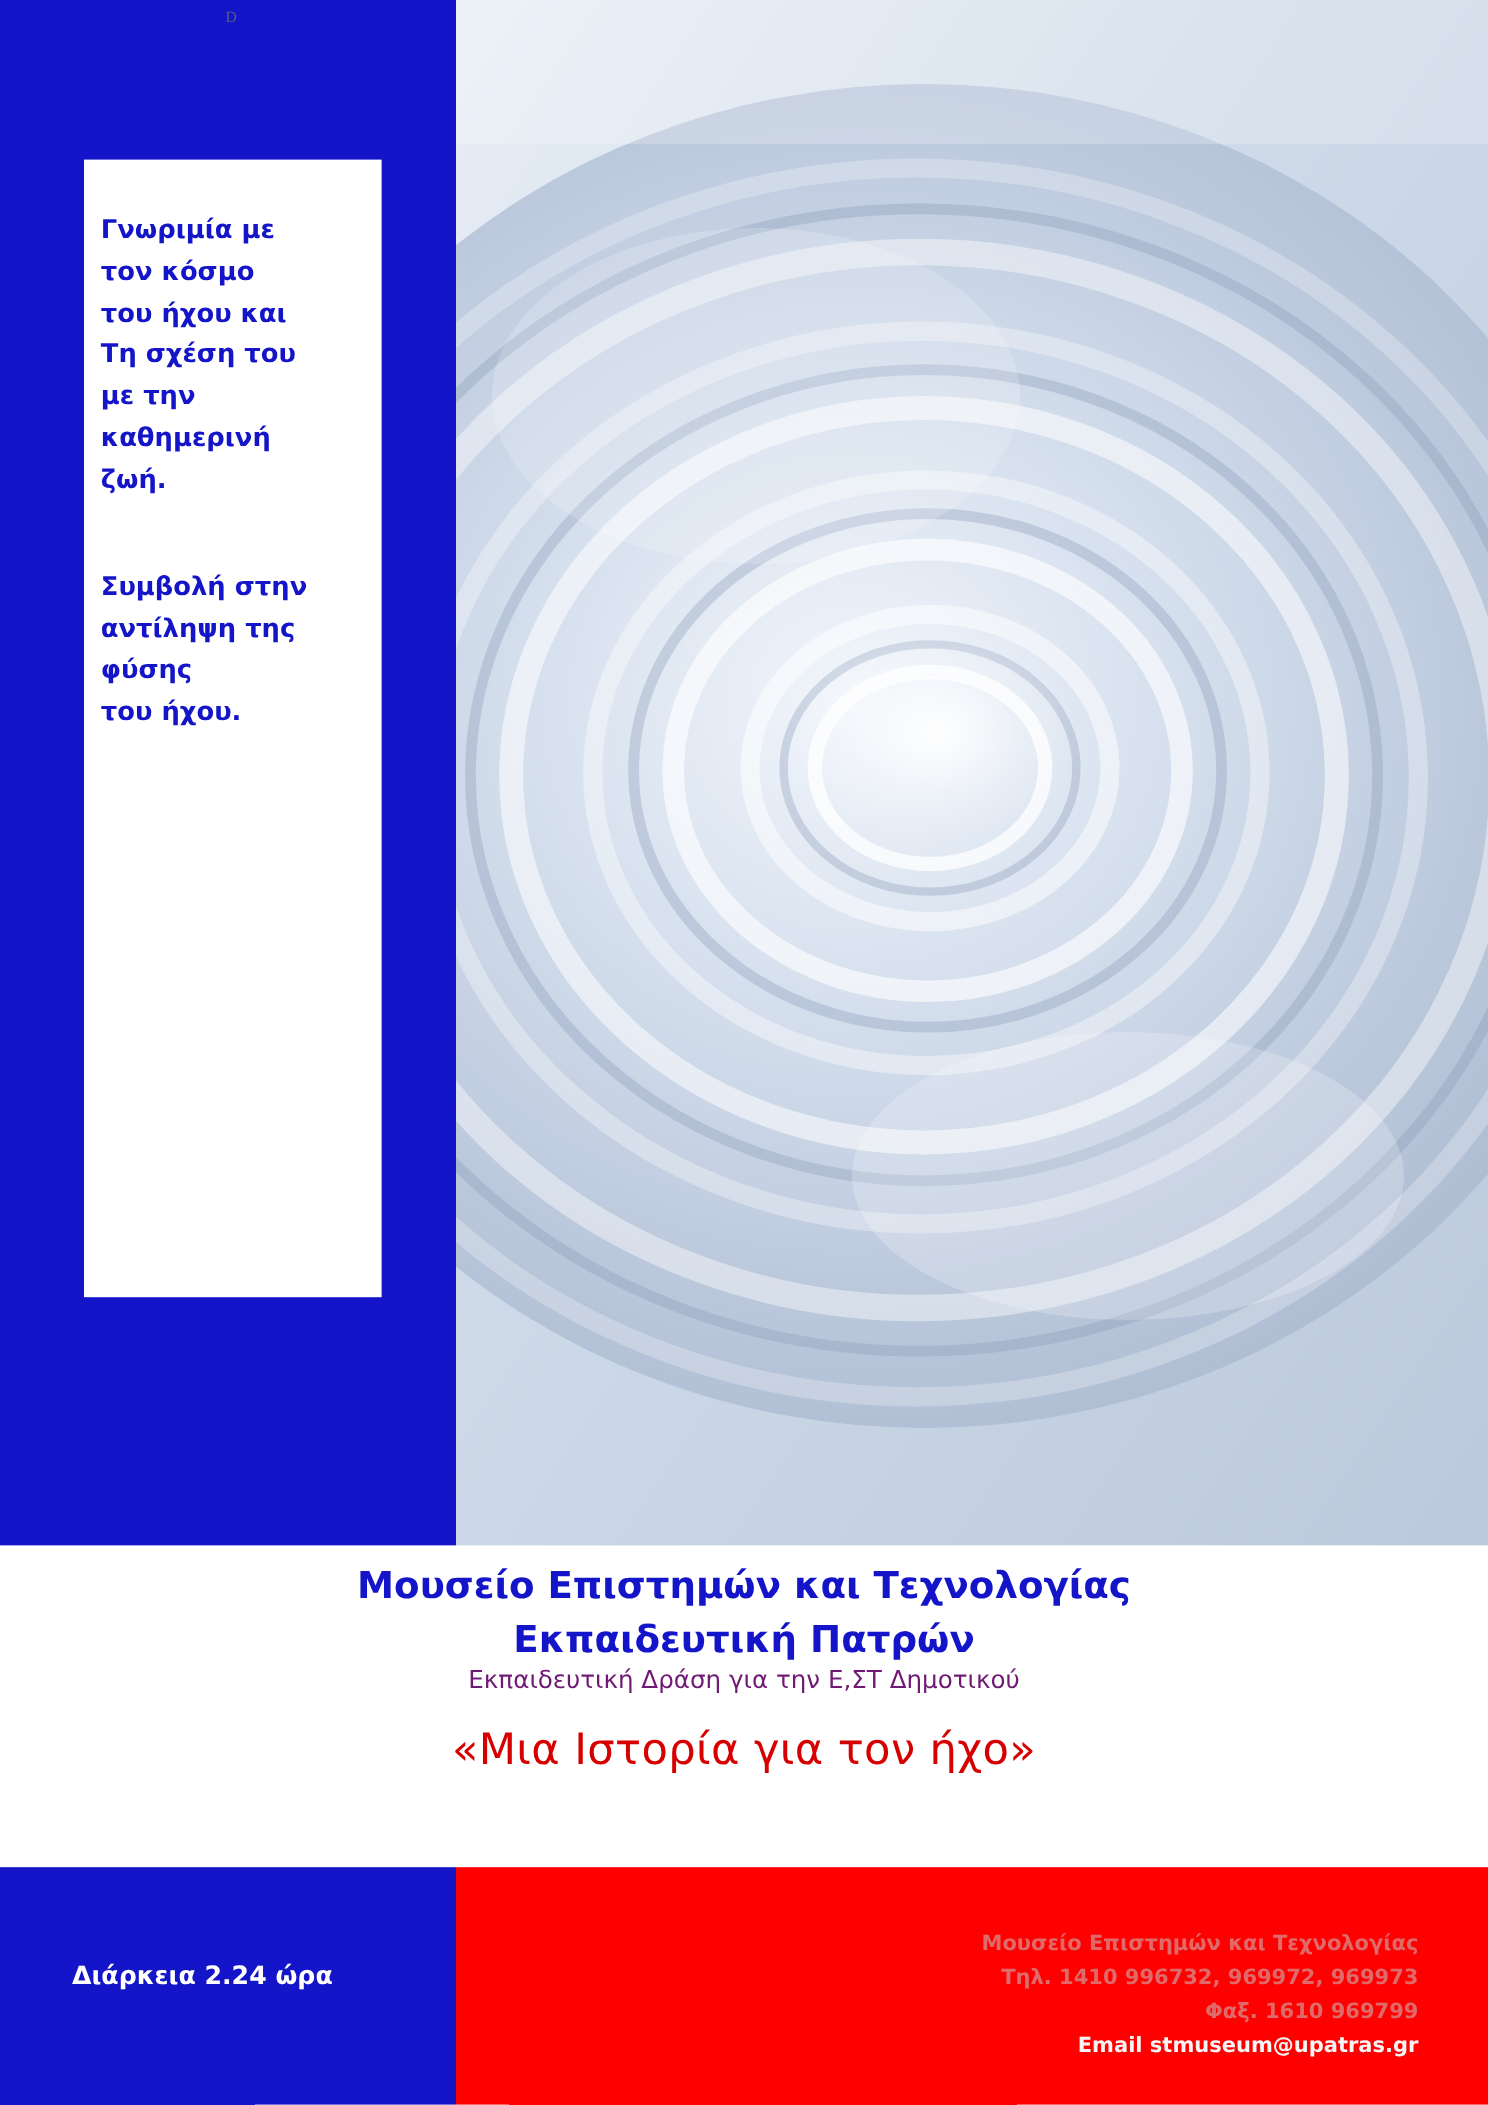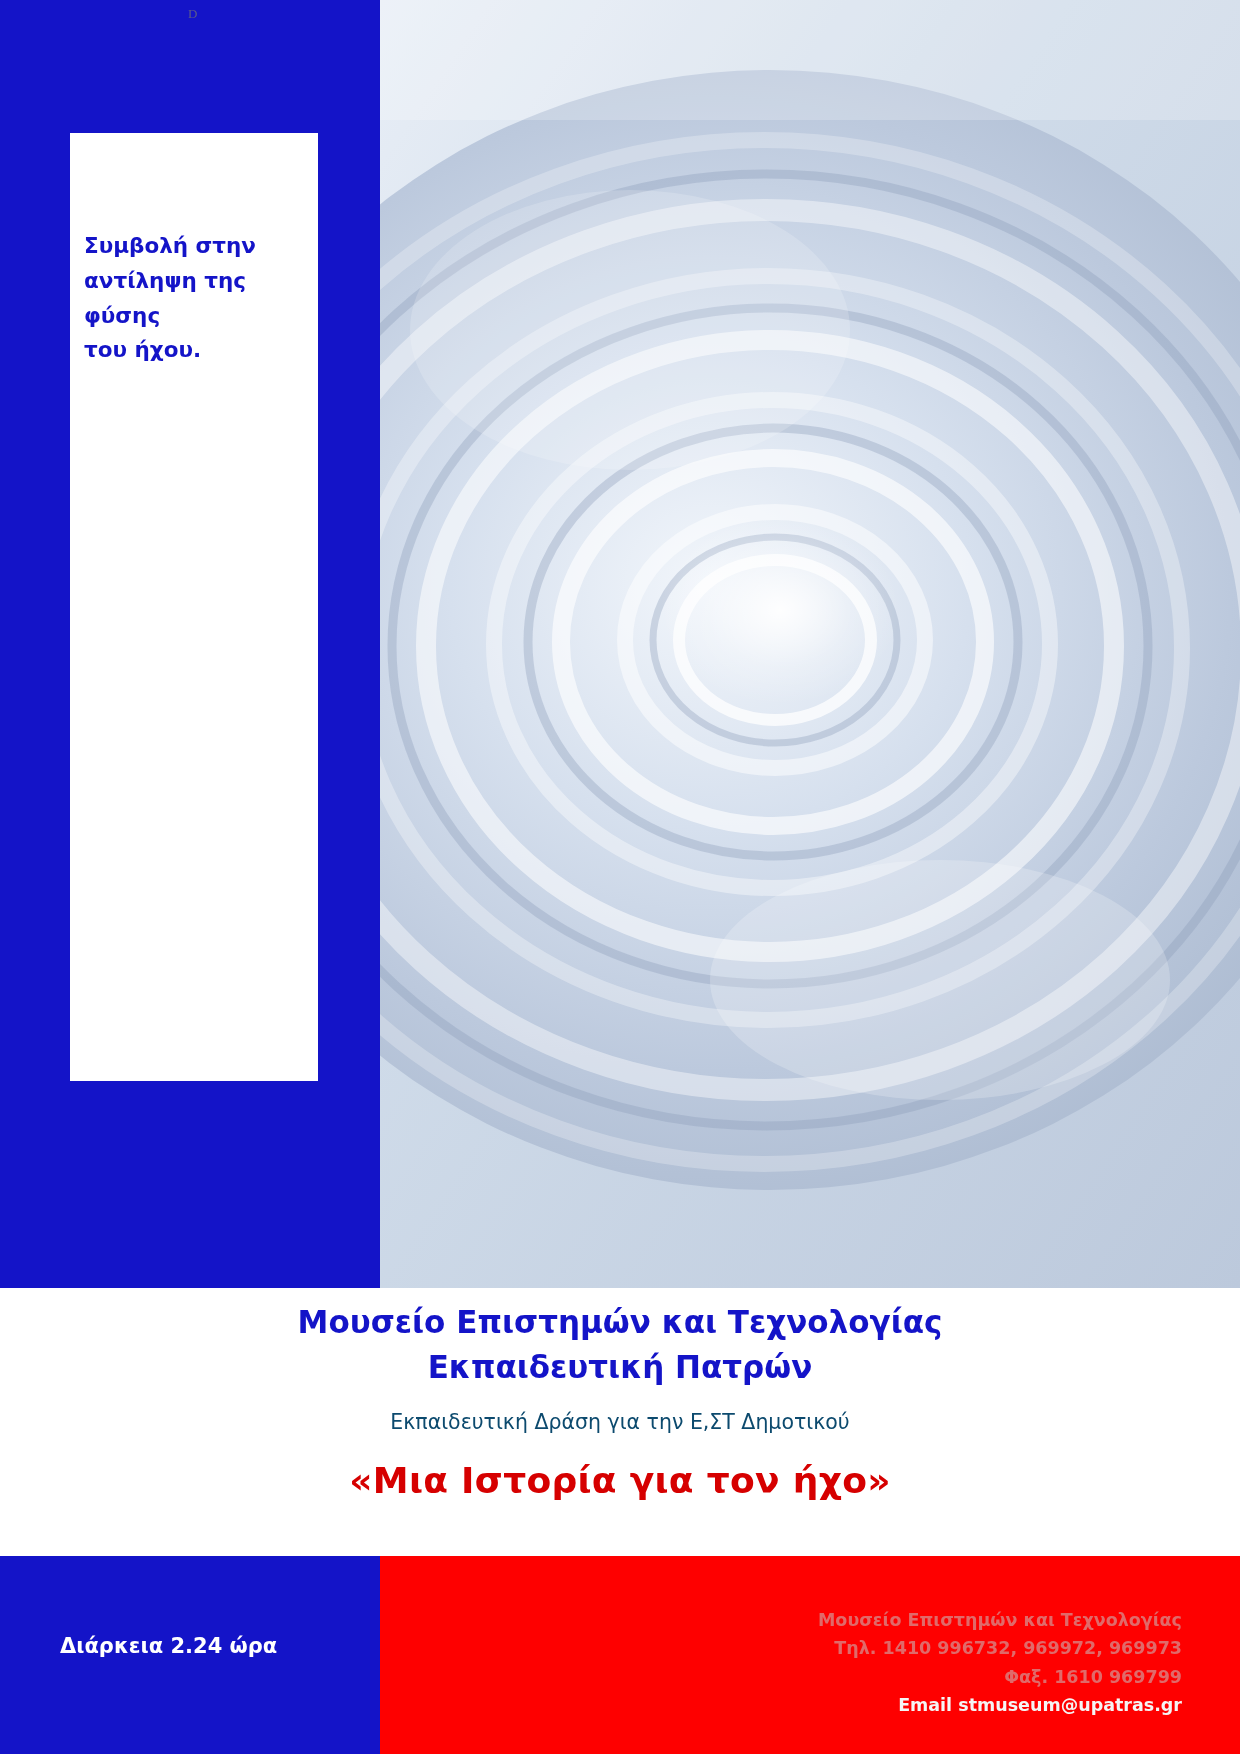--- a/index.html
+++ b/index.html
@@ -89,28 +89,27 @@
   }
   #caption .museum-line {
     color: #1414c8;
     font-weight: bold;
     font-size: 31px;
     font-family: "DejaVu Sans", sans-serif;
     line-height: 1.32;
     margin-top: 14px;
   }
   #caption .subtitle {
-    color: #0c4a6e;
+    color: #701a75;
     font-size: 20.5px;
     font-family: "DejaVu Sans", sans-serif;
-    margin-top: 22px;
   }
   #caption .main-title {
     color: #d60000;
-    font-weight: bold;
+    font-weight: normal;
     font-size: 36px;
     font-family: "DejaVu Sans", sans-serif;
     margin-top: 26px;
     letter-spacing: 0.3px;
   }
 
   
   #footer {
     position: absolute;
     left: 0;
@@ -206,20 +205,29 @@
       <ellipse cx="400" cy="610" rx="120" ry="95" fill="url(#hotGrad)"></ellipse>
       <ellipse cx="560" cy="980" rx="230" ry="120" fill="#ffffff" fill-opacity="0.22"></ellipse>
       <ellipse cx="250" cy="330" rx="220" ry="140" fill="#ffffff" fill-opacity="0.18"></ellipse>
       <rect x="0" y="0" width="860" height="120" fill="#ffffff" fill-opacity="0.22"></rect>
     </svg>
   </div>
 
   <div id="stray-char">D</div>
 
   <div id="text-panel">
+    <p>
+      <span>Γνωριμία με</span><br>
+      <span>τον κόσμο</span><br>
+      <span>του ήχου και</span><br>
+      <span>Τη σχέση του</span><br>
+      <span>με την</span><br>
+      <span>καθημερινή</span><br>
+      <span>ζωή.</span>
+    </p>
 
     <div class="gap-a"></div>
 
     <p class="blk-tight">
       <span>Συμβολή στην</span><br>
       <span>αντίληψη  της</span><br>
       <span>φύσης</span><br>
       <span>του ήχου.</span>
     </p>
 

